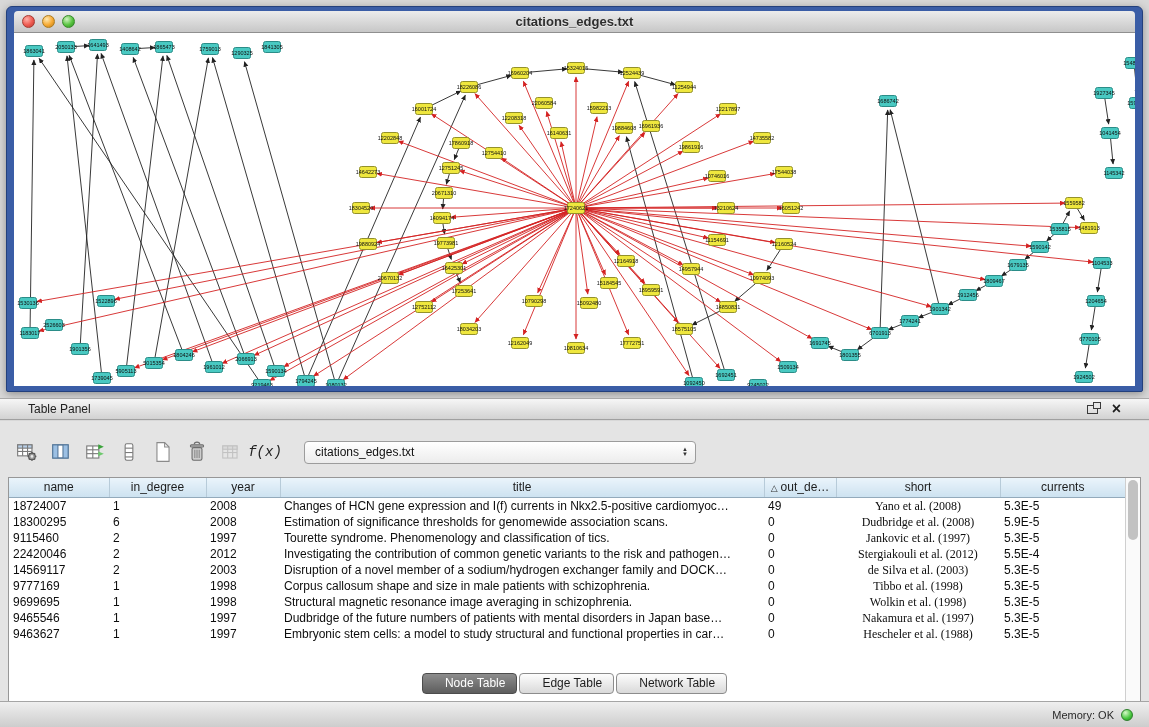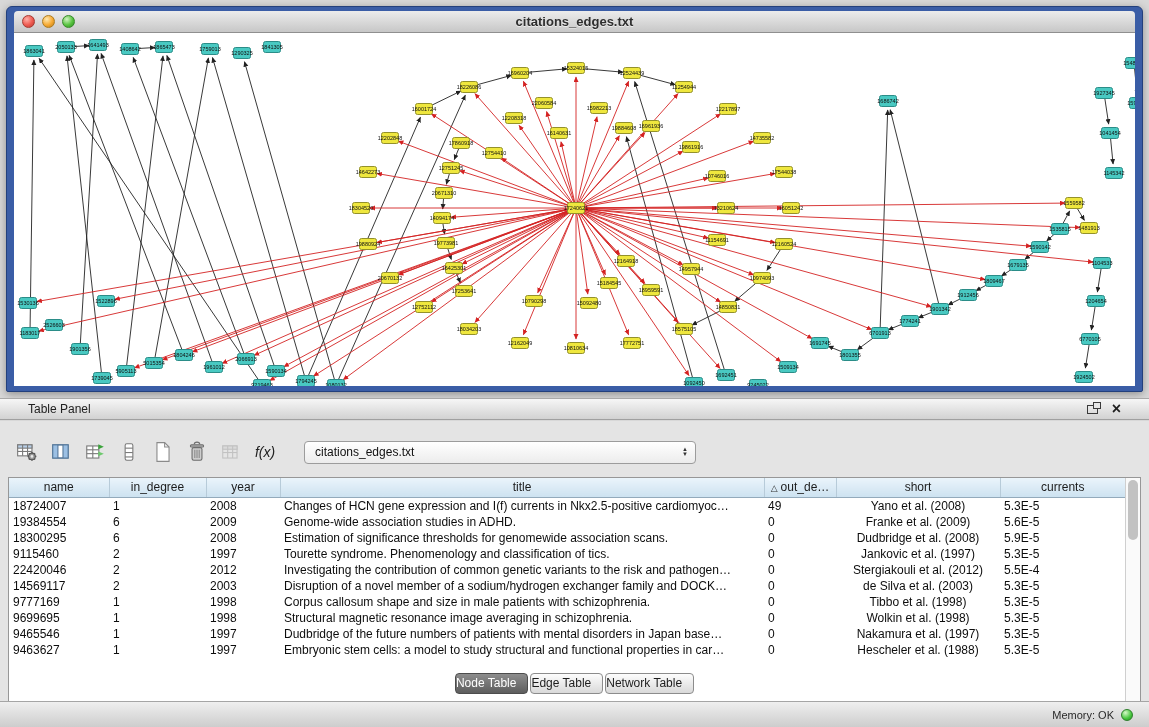--- a/index.html
+++ b/index.html
@@ -46,21 +46,21 @@
   .float-icon::after{ content:""; position:absolute; right:-4px; top:-4px; width:6px; height:5px; border:1px solid #3a3a3a; background:#e6e6e6; }
   .close-icon{ font-size:16px; font-weight:bold; color:#1e1e1e; line-height:14px; cursor:default; }
 
   
   .panel-body{
     position:absolute; top:421px; left:0; width:1149px; height:280px;
     background:#e4e4e4;
   }
   .toolbar{ position:absolute; top:16px; left:14px; height:30px; display:flex; align-items:center; gap:8px; }
   .tb-icon{ width:26px; height:26px; display:flex; align-items:center; justify-content:center; }
-  .fx{ font-family:Liberation Sans, sans-serif; font-style:italic; font-size:14px; color:#222; }
+  .fx{ font-family:Liberation Mono, monospace; font-style:italic; font-size:14px; color:#222; }
   .combo{
     margin-left:18px; width:392px; height:23px;
     background:linear-gradient(#ffffff,#ececec);
     border:1px solid #9c9c9c; border-radius:4px;
     display:flex; align-items:center; font-size:12px; color:#111;
     padding:0 4px 0 10px;
   }
   .combo .val{ flex:1; overflow:hidden; white-space:nowrap; }
   .combo .arrows{ display:flex; flex-direction:column; align-items:center; justify-content:center; line-height:5px; font-size:6px; color:#333; padding:0 3px; }
 
@@ -78,25 +78,25 @@
     background:linear-gradient(#eaf4fb,#cde2f0);
     border-bottom:1px solid #93aabb; border-right:1px solid #b7cbd9;
     text-align:center; overflow:hidden; white-space:nowrap; padding:0 3px;
   }
   thead th:last-child{ border-right:none; }
   thead .sort{ font-size:9px; margin-right:3px; color:#333; }
   tbody td{
     height:16px; font-size:12px; color:#0d0d0d; padding:0 4px;
     white-space:nowrap; overflow:hidden; line-height:16px;
   }
-  tbody td:nth-child(6){ text-align:center; }
+  tbody td:nth-child(6){ text-align:center;font-family:Liberation Serif, serif; }
 
   .tab-bar{ position:absolute; bottom:7px; left:0; width:100%; display:flex; justify-content:center; gap:2px; }
   .tab{
-    font-size:12px; color:#1d1d1d; padding:2px 11px 3px 0;
+    font-size:12px; color:#1d1d1d; padding:2px 11px 3px 22px;
     background:linear-gradient(#fdfdfd,#d9d9d9);
     border:1px solid #8c8c8c; border-radius:4px; cursor:default;
   }
   .tab.selected{
     background:linear-gradient(#8d8d8d,#5d5d5d);
     color:#fff; border-color:#4c4c4c;
   }
 
   
   .status-bar{
@@ -770,29 +770,20 @@
             <tr>
               <td>18724007</td>
               <td>1</td>
               <td>2008</td>
               <td>Changes of HCN gene expression and I(f) currents in Nkx2.5-positive cardiomyoc…</td>
               <td>49</td>
               <td>Yano et al. (2008)</td>
               <td>5.3E-5</td>
             </tr>
             <tr>
-              <td>19384554</td>
-              <td>6</td>
-              <td>2009</td>
-              <td>Genome-wide association studies in ADHD.</td>
-              <td>0</td>
-              <td>Franke et al. (2009)</td>
-              <td>5.6E-5</td>
-            </tr>
-            <tr>
               <td>18300295</td>
               <td>6</td>
               <td>2008</td>
               <td>Estimation of significance thresholds for genomewide association scans.</td>
               <td>0</td>
               <td>Dudbridge et al. (2008)</td>
               <td>5.9E-5</td>
             </tr>
             <tr>
               <td>9115460</td>

